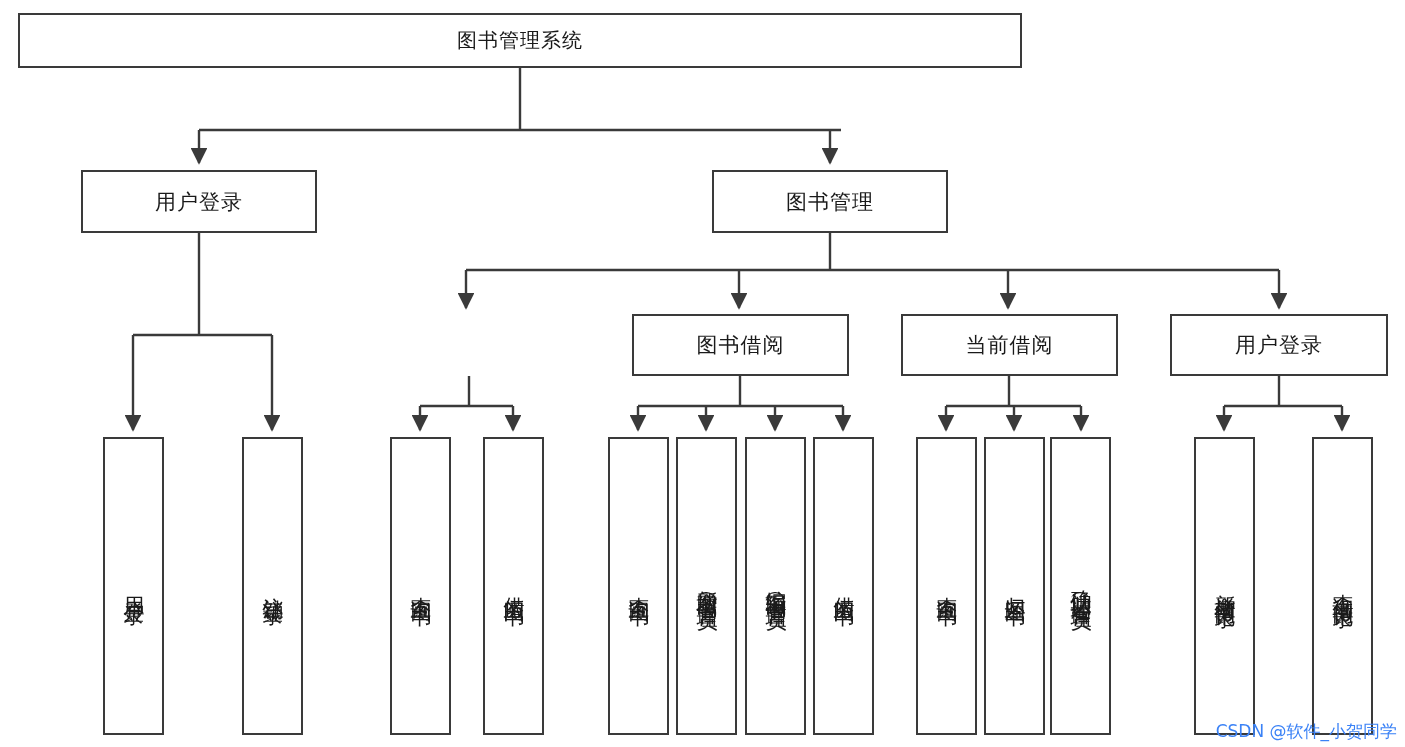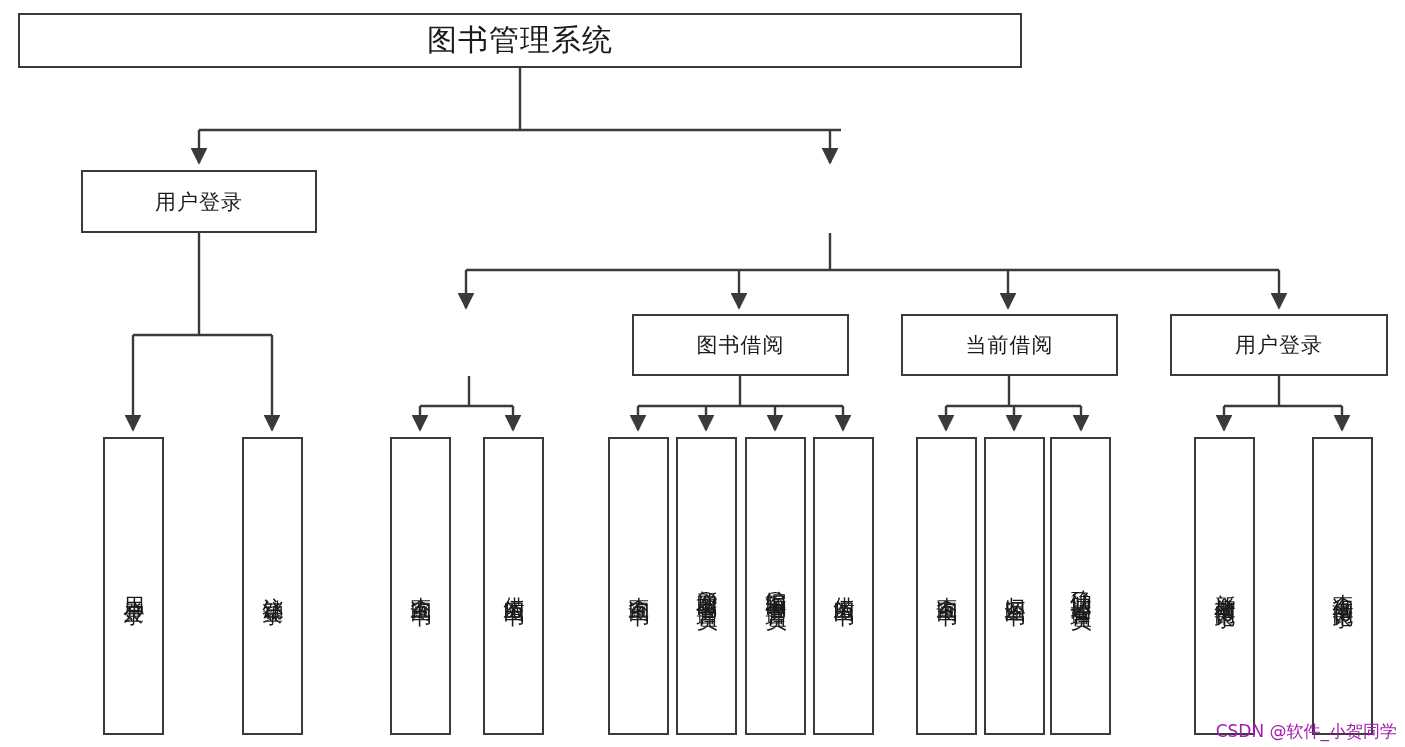--- a/index.html
+++ b/index.html
@@ -34,21 +34,21 @@
   }
   .node.vert .vlabel {
     writing-mode: vertical-rl;
     text-orientation: upright;
     letter-spacing: 3px;
     line-height: 1;
     white-space: nowrap;
     display: block;
   }
   .node.root {
-    font-size: 30px;
+    font-size: 20px;
   }
   .node .hlabel {
     display: block;
     white-space: nowrap;
   }
   svg#wires {
     position: absolute;
     left: 0;
     top: 0;
     width: 1405px;
@@ -58,21 +58,21 @@
   .wire {
     stroke: #3a3a3a;
     stroke-width: 2.4;
     fill: none;
   }
   .watermark {
     position: absolute;
     right: 8px;
     bottom: 4px;
     font-size: 17px;
-    color: #a21caf;
+    color: #3b82f6;
     white-space: nowrap;
     font-family: "DejaVu Sans", "Liberation Sans", sans-serif;
   }
 </style>
 </head>
 <body>
 
 <div id="canvas">
 
   <svg id="wires" viewBox="0 0 1405 747">
@@ -123,20 +123,23 @@
     <path class="wire" d="M 1342 406 L 1342 430" marker-end="url(#arrow)"></path>
   </svg>
 
   <div class="node horiz root" style="left:18px; top:13px; width:1004px; height:55px;">
     <span class="hlabel">图书管理系统</span>
   </div>
 
   <div class="node horiz" style="left:81px; top:170px; width:236px; height:63px;">
     <span class="hlabel">用户登录</span>
   </div>
+  <div class="node horiz" style="left:712px; top:170px; width:236px; height:63px;">
+    <span class="hlabel">图书管理</span>
+  </div>
 
   <div class="node horiz" style="left:901px; top:314px; width:217px; height:62px;">
     <span class="hlabel">当前借阅</span>
   </div>
   <div class="node horiz" style="left:632px; top:314px; width:217px; height:62px;">
     <span class="hlabel">图书借阅</span>
   </div>
   <div class="node horiz" style="left:1170px; top:314px; width:218px; height:62px;">
     <span class="hlabel">用户登录</span>
   </div>

